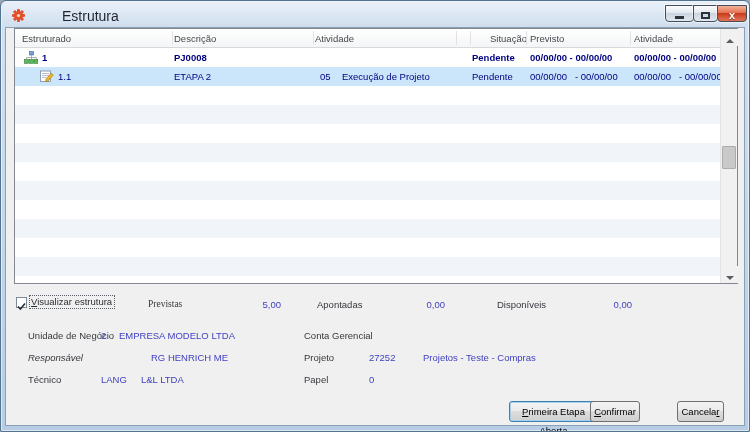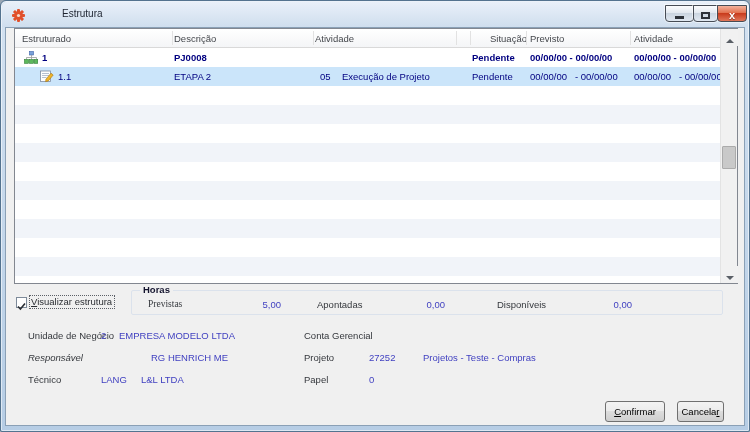--- a/index.html
+++ b/index.html
@@ -4,21 +4,21 @@
 <style>
   html,body{margin:0;padding:0;background:#9aa7b5;}
   *{box-sizing:border-box;font-family:"Liberation Sans",sans-serif;}
   .abs{position:absolute;}
   .win{position:relative;width:750px;height:432px;margin:0 auto;
        background:linear-gradient(#d4e2f1,#b6cde5);
        border:1px solid #54738f;border-radius:6px 6px 2px 2px;
        box-shadow:inset 0 0 0 1px rgba(255,255,255,.55);overflow:hidden;}
   .titlebar{position:absolute;left:1px;top:1px;right:1px;height:25px;
        background:linear-gradient(#e9f0f9,#cfdeee);border-radius:5px 5px 0 0;}
-  .title-text{position:absolute;left:26px;top:6px;font-size:10px;color:#1e2430;padding-left:34px;}
+  .title-text{position:absolute;left:26px;top:6px;font-size:14px;color:#1e2430;padding-left:34px;}
   .winbtn{position:absolute;top:4px;height:17px;border:1px solid #464c55;
        border-radius:0 0 4px 4px;box-shadow:0 0 0 1px rgba(255,255,255,.5);
        background:linear-gradient(#fbfcfd,#e3e9f0 45%,#cbd5e0 50%,#e0e8f1);
        text-align:center;line-height:15px;cursor:default;}
   .winbtn.close{background:linear-gradient(#f3b29c,#e2714f 45%,#c93c1d 50%,#e0765a);}
   .glyph-min{display:inline-block;width:9px;height:3px;background:#2d3239;margin-top:9px;}
   .glyph-max{display:inline-block;width:9px;height:7px;border:2px solid #2d3239;margin-top:4px;}
   .glyph-x{color:#fff;font-weight:bold;font-size:11px;line-height:15px;text-shadow:0 1px 1px rgba(0,0,0,.4);}
   .client{position:absolute;left:4px;top:26px;right:4px;bottom:5px;background:#f0f0f0;border:1px solid #8aa0b6;}
   
@@ -141,23 +141,20 @@
     </div>
   </div>
 
   <span class="cb-box">
     <svg width="9" height="9" viewBox="0 0 9 9" style="margin:0 0 1px 0;">
       <path d="M1 4.5 L3.4 7 L8 1.5" fill="none" stroke="#2b2f35" stroke-width="1.6"></path>
     </svg>
   </span>
   <label class="cb-label"><span class="u">V</span><span>isualizar estrutura</span></label>
 
-  <div class="groupbox" style="left:130px;top:289px;width:592px;height:25px;">
-    <span class="grouplabel">Horas</span>
-  </div>
   <span class="lbl" style="left:147px;top:298px;font-family:Liberation Serif, serif;">Previstas</span>
   <span class="val r" style="left:230px;top:298px;width:50px;">5,00</span>
   <span class="lbl" style="left:316px;top:298px;">Apontadas</span>
   <span class="val r" style="left:394px;top:298px;width:50px;">0,00</span>
   <span class="lbl" style="left:496px;top:298px;">Disponíveis</span>
   <span class="val r" style="left:581px;top:298px;width:50px;">0,00</span>
 
   <span class="lbl" style="left:27px;top:329px;">Unidade de Negócio</span>
   <span class="val" style="left:100px;top:329px;">2</span>
   <span class="val" style="left:118px;top:329px;">EMPRESA MODELO LTDA</span>
@@ -169,16 +166,17 @@
   <span class="lbl" style="left:303px;top:351px;">Projeto</span>
   <span class="val" style="left:368px;top:351px;">27252</span>
   <span class="val" style="left:422px;top:351px;">Projetos - Teste - Compras</span>
 
   <span class="lbl" style="left:27px;top:373px;">Técnico</span>
   <span class="val" style="left:100px;top:373px;">LANG</span>
   <span class="val" style="left:140px;top:373px;">L&amp;L LTDA</span>
   <span class="lbl" style="left:303px;top:373px;">Papel</span>
   <span class="val" style="left:368px;top:373px;">0</span>
 
-  <div class="btn" style="left:604px;width:60px;"><span class="u">C</span><span>onfirmar</span></div>
+  <div class="btn focus" style="left:508px;width:89px;"><span class="u">P</span><span>rimeira Etapa Aberta</span></div>
+  <div class="btn" style="left:589px;width:50px;"><span class="u">C</span><span>onfirmar</span></div>
   <div class="btn" style="left:676px;width:47px;"><span>Cancela</span><span class="u">r</span></div>
 
 </div>
 
 </body></html>

